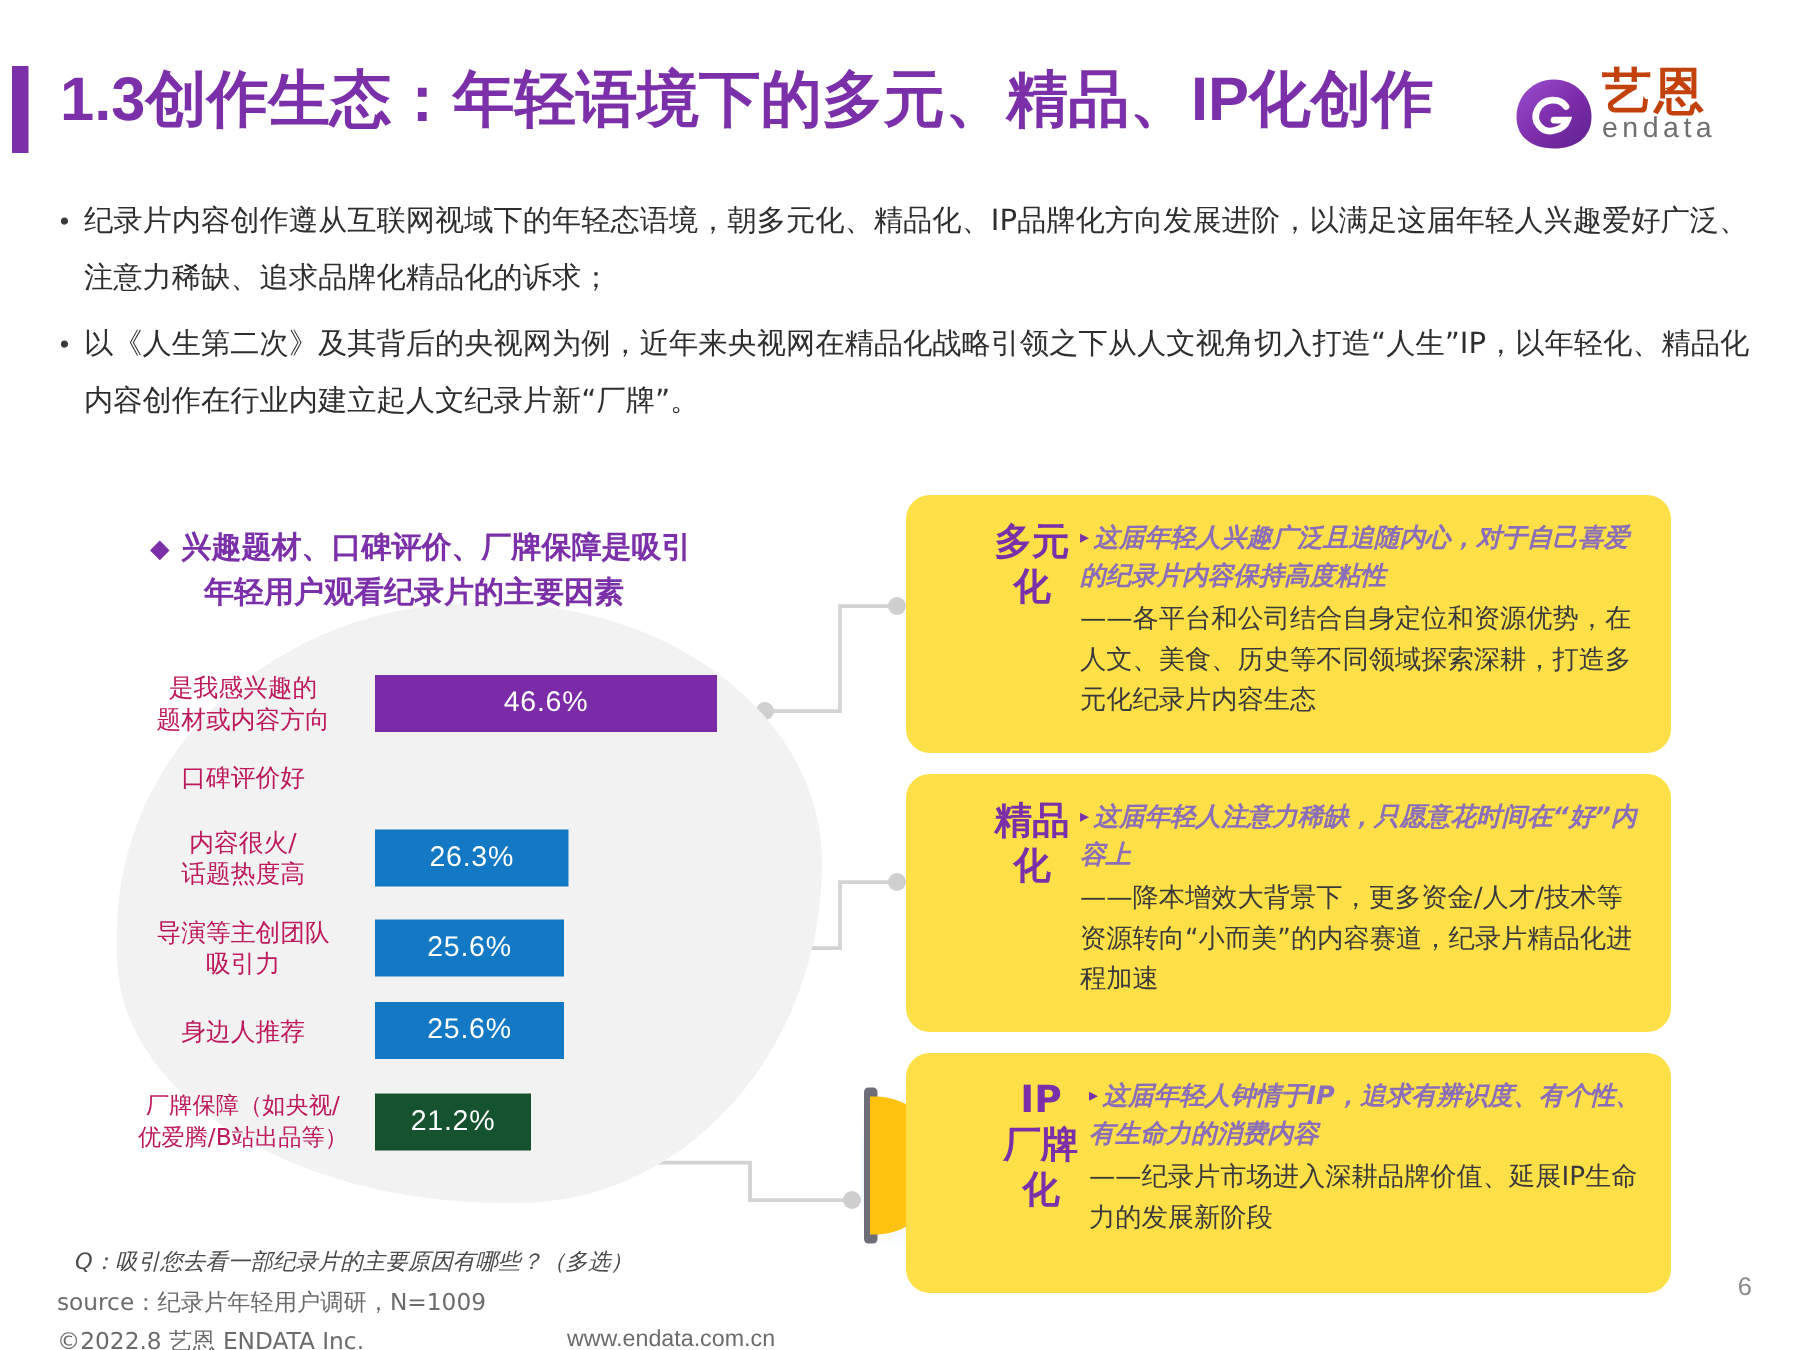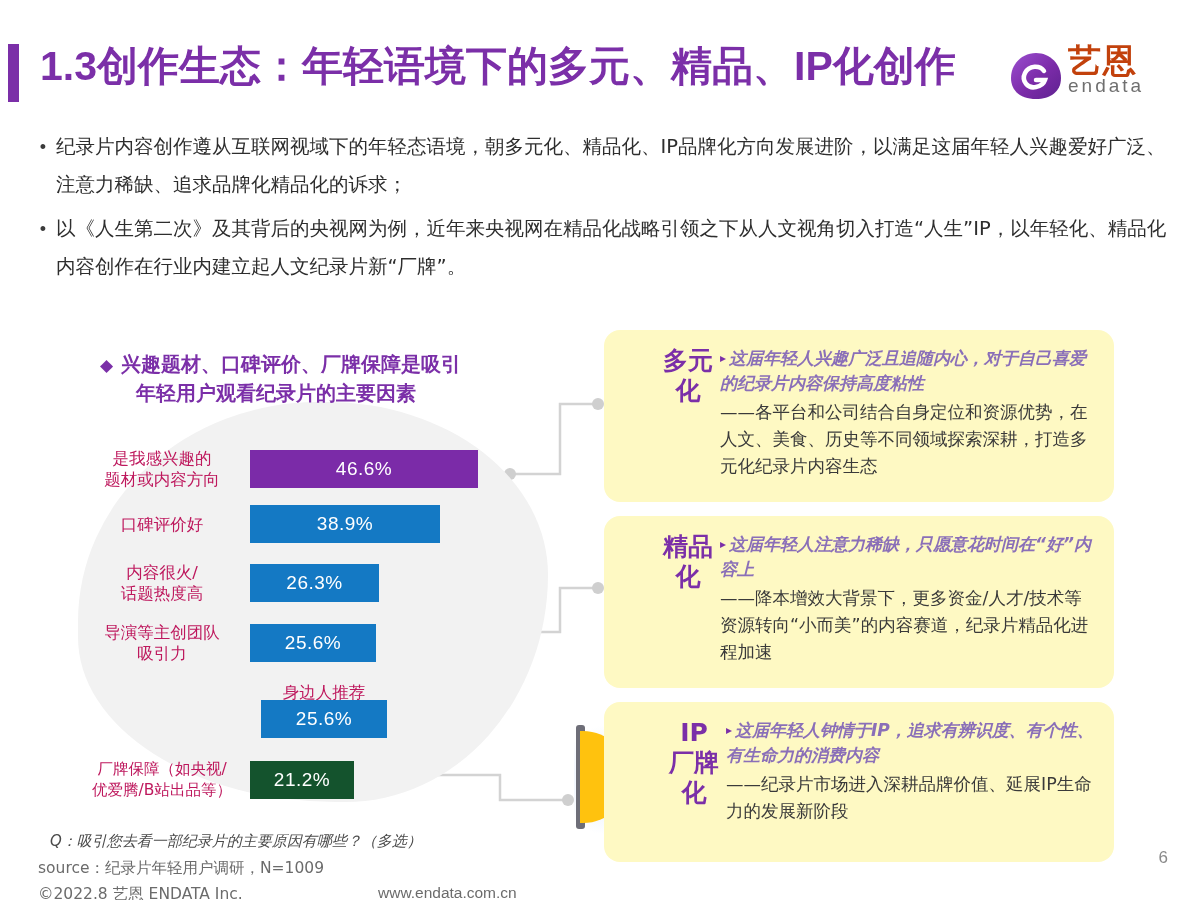--- a/index.html
+++ b/index.html
@@ -53,21 +53,21 @@
   .bar{height:38px;display:flex;align-items:center;justify-content:center;
        color:#fff;font-size:19px;font-weight:500;letter-spacing:.5px;}
   .bar.purple{background:#7b2ba8;}
   .bar.blue{background:#1479c4;}
   .bar.gray{background:#14532d;}
 
   
   .conn{position:absolute;left:0;top:0;width:1200px;height:900px;pointer-events:none;}
 
   
-  .card{position:absolute;left:604px;width:510px;background:#fef9c3;border-radius:16px;}
+  .card{position:absolute;left:604px;width:510px;background:#fde047;border-radius:16px;}
   .card.c1{top:330px;height:172px;}
   .card.c2{top:516px;height:172px;}
   .card.c3{top:702px;height:160px;}
   .card-inner{display:flex;height:100%;padding:12px 16px 12px 58px;box-sizing:border-box;}
   .card-kw{width:52px;flex:none;font-size:25px;font-weight:bold;line-height:30px;
            color:#7b2fa8;text-align:center;padding-top:4px;
            font-family:"DejaVu Sans","Liberation Sans",sans-serif;}
   .card-body{flex:1;padding-left:6px;padding-top:4px;}
   .card-lead{font-size:17px;line-height:25px;color:#8a6fb8;font-style:italic;font-weight:bold;
              font-family:"DejaVu Sans","Liberation Sans",sans-serif;}
@@ -173,23 +173,20 @@
         </div>
         <div class="barbox">
           <div class="bar purple" style="width:228px;">46.6%</div>
         </div>
       </div>
 
       <div class="row" style="margin-bottom:22px;">
         <div class="lab">
           <div>口碑评价好</div>
         </div>
-        <div class="barbox">
-          <div class="bar blue" style="width:190px;">38.9%</div>
-        </div>
       </div>
 
       <div class="row" style="margin-bottom:18px;">
         <div class="lab">
           <div>内容很火/</div>
           <div>话题热度高</div>
         </div>
         <div class="barbox">
           <div class="bar blue" style="width:129px;">26.3%</div>
         </div>
@@ -198,21 +195,21 @@
       <div class="row" style="margin-bottom:18px;">
         <div class="lab">
           <div>导演等主创团队</div>
           <div>吸引力</div>
         </div>
         <div class="barbox">
           <div class="bar blue" style="width:126px;">25.6%</div>
         </div>
       </div>
 
-      <div class="row" style="margin-bottom:24px;flex-direction:column;">
+      <div class="row" style="margin-bottom:24px;">
         <div class="lab">
           <div>身边人推荐</div>
         </div>
         <div class="barbox">
           <div class="bar blue" style="width:126px;">25.6%</div>
         </div>
       </div>
 
       <div class="row">
         <div class="lab" style="font-size:15.5px;">

